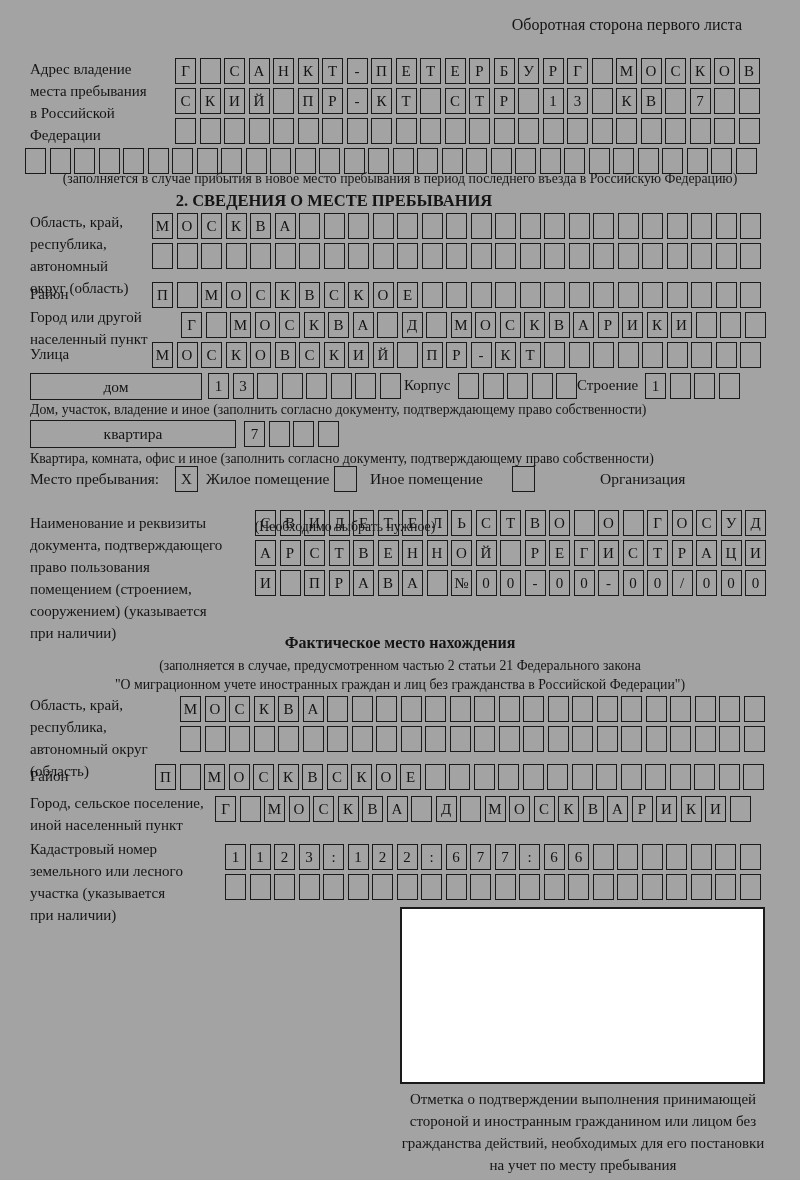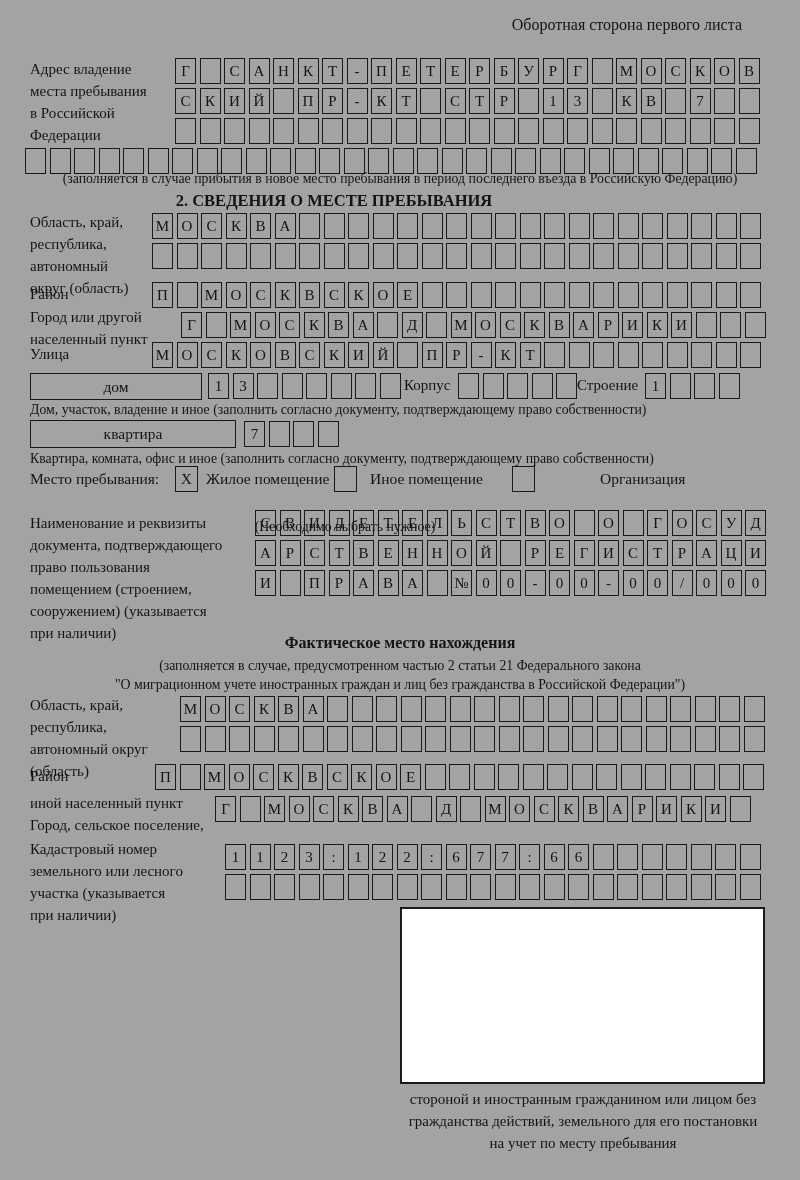--- a/index.html
+++ b/index.html
@@ -522,22 +522,22 @@
       <div class="cell"></div>
       <div class="cell"></div>
       <div class="cell"></div>
       <div class="cell"></div>
       <div class="cell"></div>
       <div class="cell"></div>
       <div class="cell"></div>
     </div>
 
   <div class="abs" style="left:30px;top:792px;line-height:21px;">
+      <div class="lbl-line">Город, сельское поселение,</div>
       <div class="lbl-line">иной населенный пункт</div>
-      <div class="lbl-line">Город, сельское поселение,</div>
     </div>
   <div class="abs cellrow" style="left:215px;top:796px;">
       <div class="cell">Г</div>
       <div class="cell"></div>
       <div class="cell">М</div>
       <div class="cell">О</div>
       <div class="cell">С</div>
       <div class="cell">К</div>
       <div class="cell">В</div>
       <div class="cell">А</div>
@@ -609,18 +609,19 @@
         <div class="cell"></div>
         <div class="cell"></div>
         <div class="cell"></div>
         <div class="cell"></div>
         <div class="cell"></div>
       </div>
   </div>
 
   <div class="abs stampbox" style="left:400px;top:907px;width:365px;height:177px;"></div>
   <div class="abs center" style="left:392px;top:1088px;width:382px;line-height:18.5px;font-size:14px;">
+      <div class="lbl-line">Отметка о подтверждении выполнения принимающей</div>
       <div class="lbl-line">стороной и иностранным гражданином или лицом без</div>
-      <div class="lbl-line">гражданства действий, земельного для его постановки</div>
+      <div class="lbl-line">гражданства действий, необходимых для его постановки</div>
       <div class="lbl-line">на учет по месту пребывания</div>
     </div>
 
 </div>
 
 </body></html>

